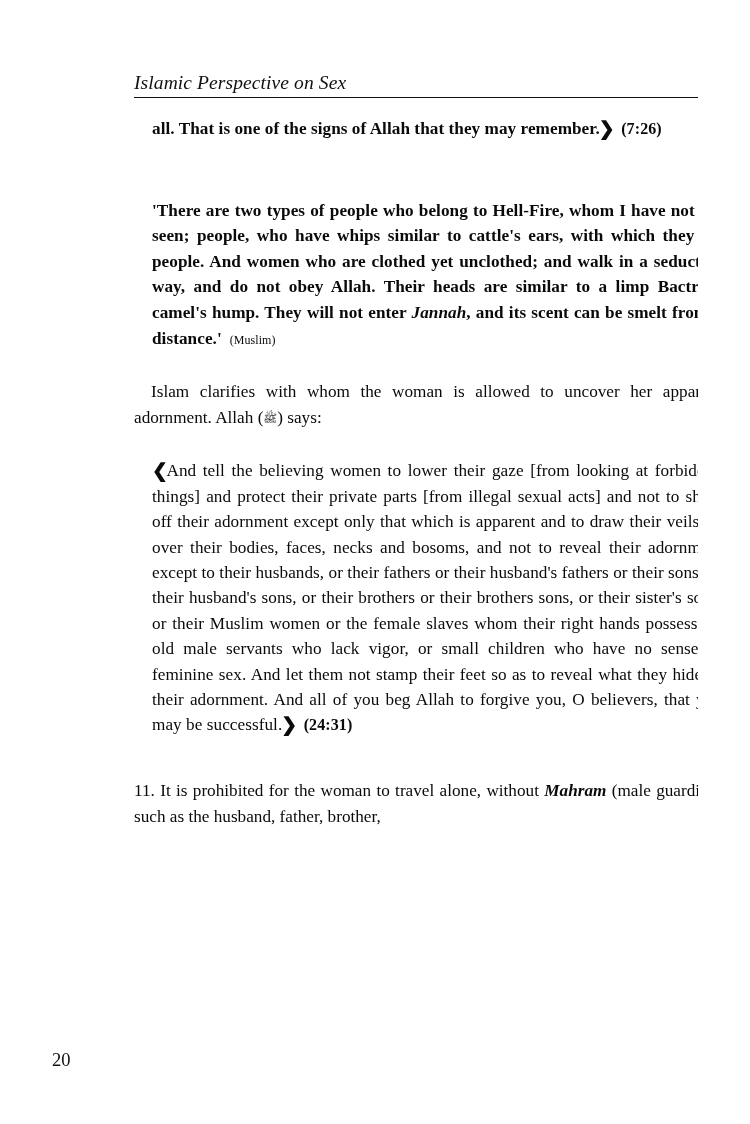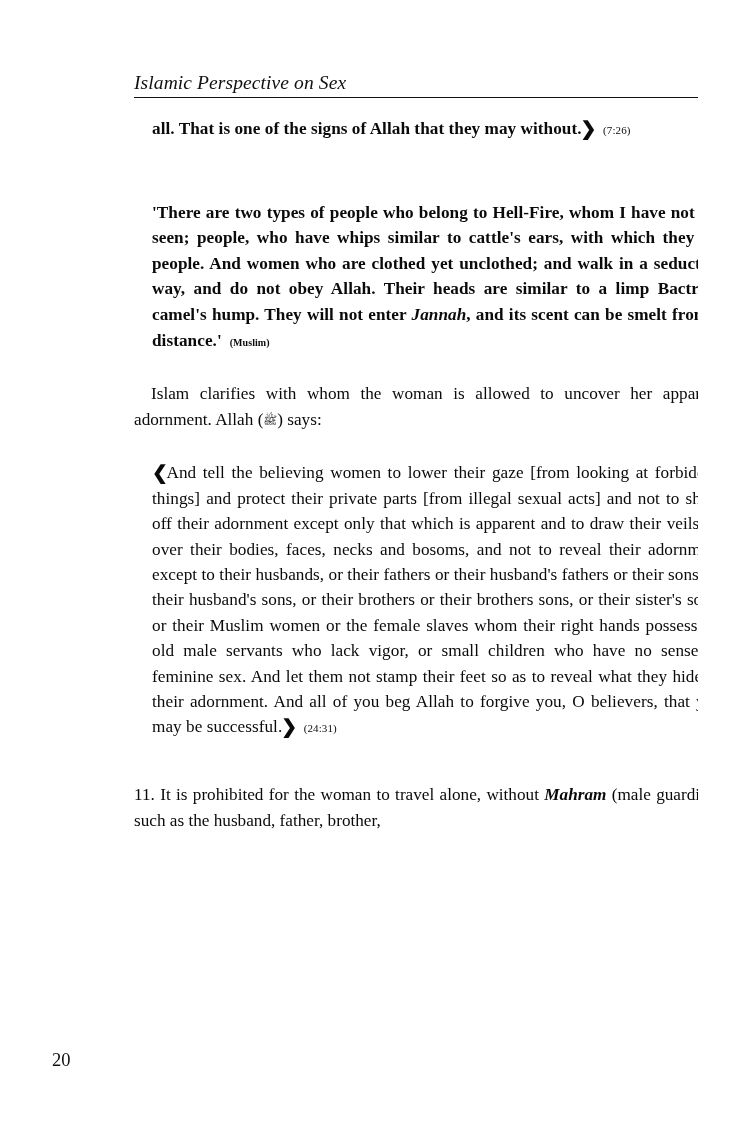--- a/index.html
+++ b/index.html
@@ -82,28 +82,28 @@
     text-justify: inter-word;
   }
 
   
   .reg { font-weight: normal; }
   .bold { font-weight: normal; margin-top: 8px; }
   .ital { font-style: italic; }
   .bold-ital { font-weight: bold; font-style: italic; }
 
   .ref {
-    font-weight: normal;
-    font-size: 11px;
+    font-weight: bold;
+    font-size: 16px;
     letter-spacing: 0.1px;
     padding-left: 7px;
   }
   .source {
-    font-weight: bold;
-    font-size: 10px;
+    font-weight: normal;
+    font-size: 12px;
     padding-left: 8px;
   }
 
   
   .orn {
     font-weight: bold;
     font-size: 19px;
     line-height: 0;
     position: relative;
     top: 1px;
@@ -143,21 +143,21 @@
 
 <div class="page">
 
   <div class="header">
     <span class="header-title">Islamic Perspective on Sex</span>
     <div class="header-rule"></div>
   </div>
 
   <div class="content">
 
-    <p class="quote-block"><span>all. That is one of the signs of Allah that they may without.</span><span class="orn orn-close">❯</span><span class="ref">(7:26)</span></p>
+    <p class="quote-block"><span>all. That is one of the signs of Allah that they may remember.</span><span class="orn orn-close">❯</span><span class="ref">(7:26)</span></p>
 
     <div class="gap-a"></div>
 
 
     <div class="gap-b"></div>
 
     <p class="quote-block"><span>'There are two types of people who belong to Hell-Fire, whom I have not yet seen; people, who have whips similar to cattle's ears, with which they hit people. And women who are clothed yet unclothed; and walk in a seductive way, and do not obey Allah. Their heads are similar to a limp Bactrian camel's hump. They will not enter </span><span class="ital">Jannah</span><span>, and its scent can be smelt from a distance.'</span><span class="source">(Muslim)</span></p>
 
     <div class="gap-c"></div>
 

